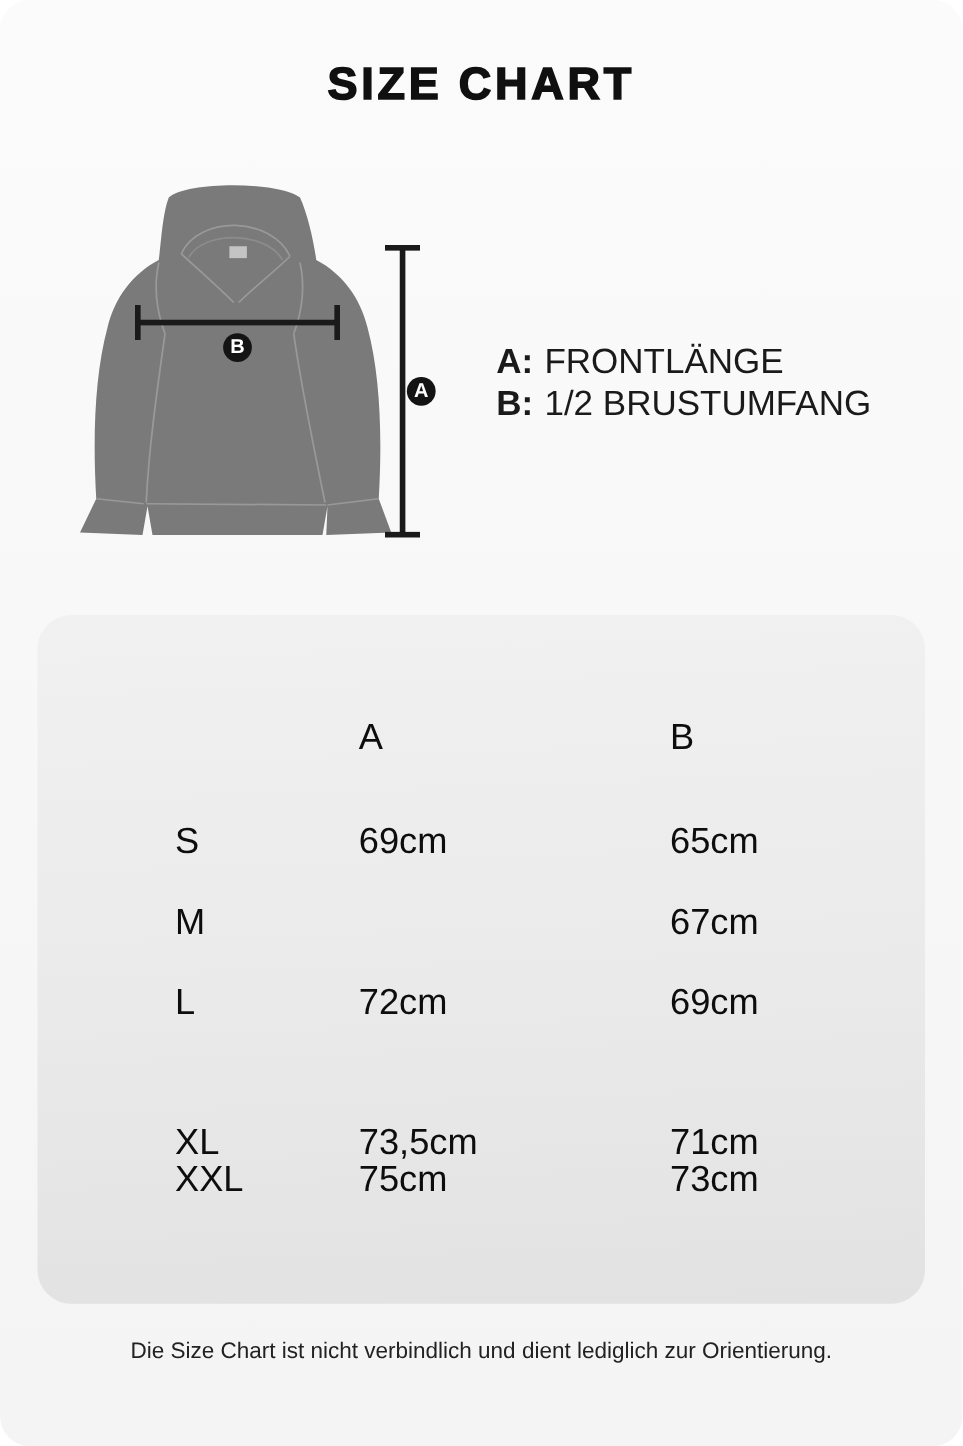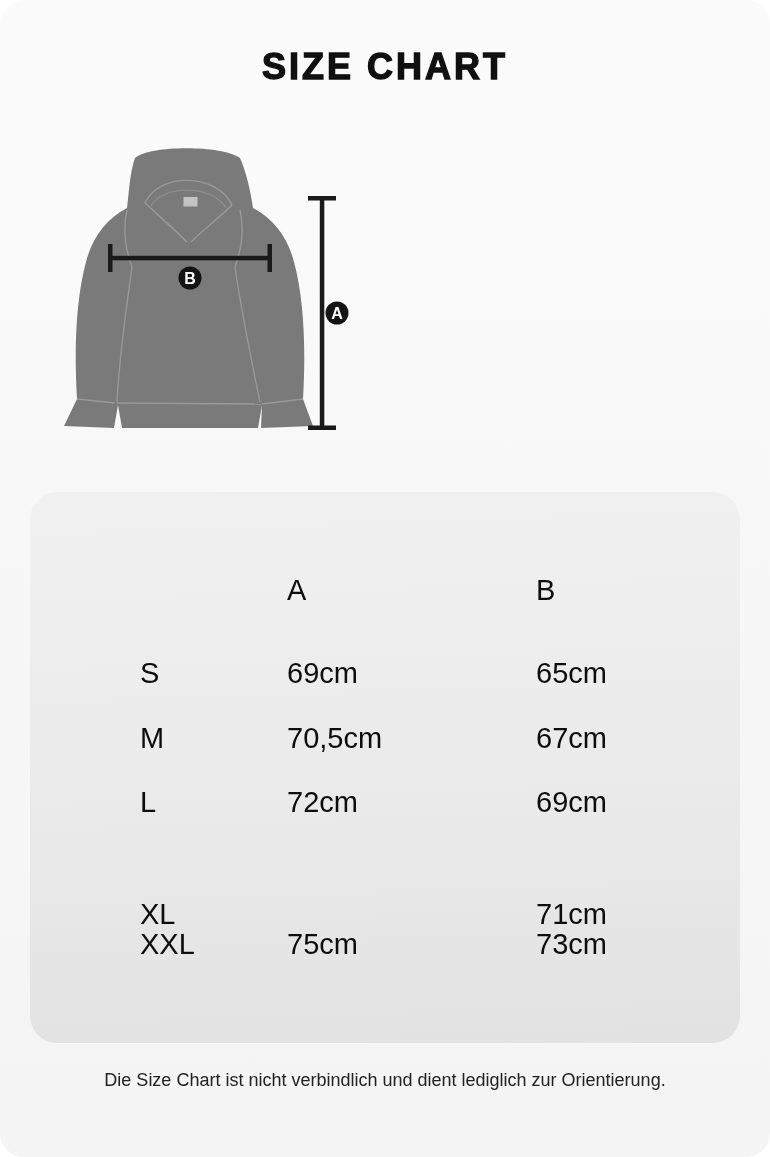--- a/index.html
+++ b/index.html
@@ -125,38 +125,46 @@
 
     <g fill="#1a1a1a">
       <rect x="264.8" y="58" width="4.5" height="230"></rect>
       <rect x="253" y="56" width="28" height="4.5"></rect>
       <rect x="253" y="285.5" width="28" height="4.5"></rect>
       <circle cx="282" cy="173" r="11.5" fill="#141414"></circle>
       <text x="282" y="173" text-anchor="middle" dominant-baseline="central" font-family="Liberation Sans, sans-serif" font-size="16" font-weight="bold" fill="#ffffff">A</text>
     </g>
   </svg>
 
+  <div class="legend">
+    <div class="legend-line">
+      <span class="legend-key">A:</span><span>FRONTLÄNGE</span>
+    </div>
+    <div class="legend-line">
+      <span class="legend-key">B:</span><span>1/2 BRUSTUMFANG</span>
+    </div>
+  </div>
 
   <div class="card">
     <span class="cell col-a r-head">A</span>
     <span class="cell col-b r-head">B</span>
 
     <span class="cell col-size r-0">S</span>
     <span class="cell col-a val r-0">69cm</span>
     <span class="cell col-b val r-0">65cm</span>
 
     <span class="cell col-size r-1">M</span>
-    <span class="cell col-a val r-1">70,5cm</span>
     <span class="cell col-b val r-1">67cm</span>
 
     <span class="cell col-size r-2">L</span>
     <span class="cell col-a val r-2">72cm</span>
     <span class="cell col-b val r-2">69cm</span>
 
     <span class="cell col-size r-3">XL</span>
+    <span class="cell col-a val r-3">73,5cm</span>
     <span class="cell col-b val r-3">71cm</span>
 
     <span class="cell col-size r-4">XXL</span>
     <span class="cell col-a val r-4">75cm</span>
     <span class="cell col-b val r-4">73cm</span>
   </div>
 
   <div class="footer-note">Die Size Chart ist nicht verbindlich und dient lediglich zur Orientierung.</div>
 
 </div>

